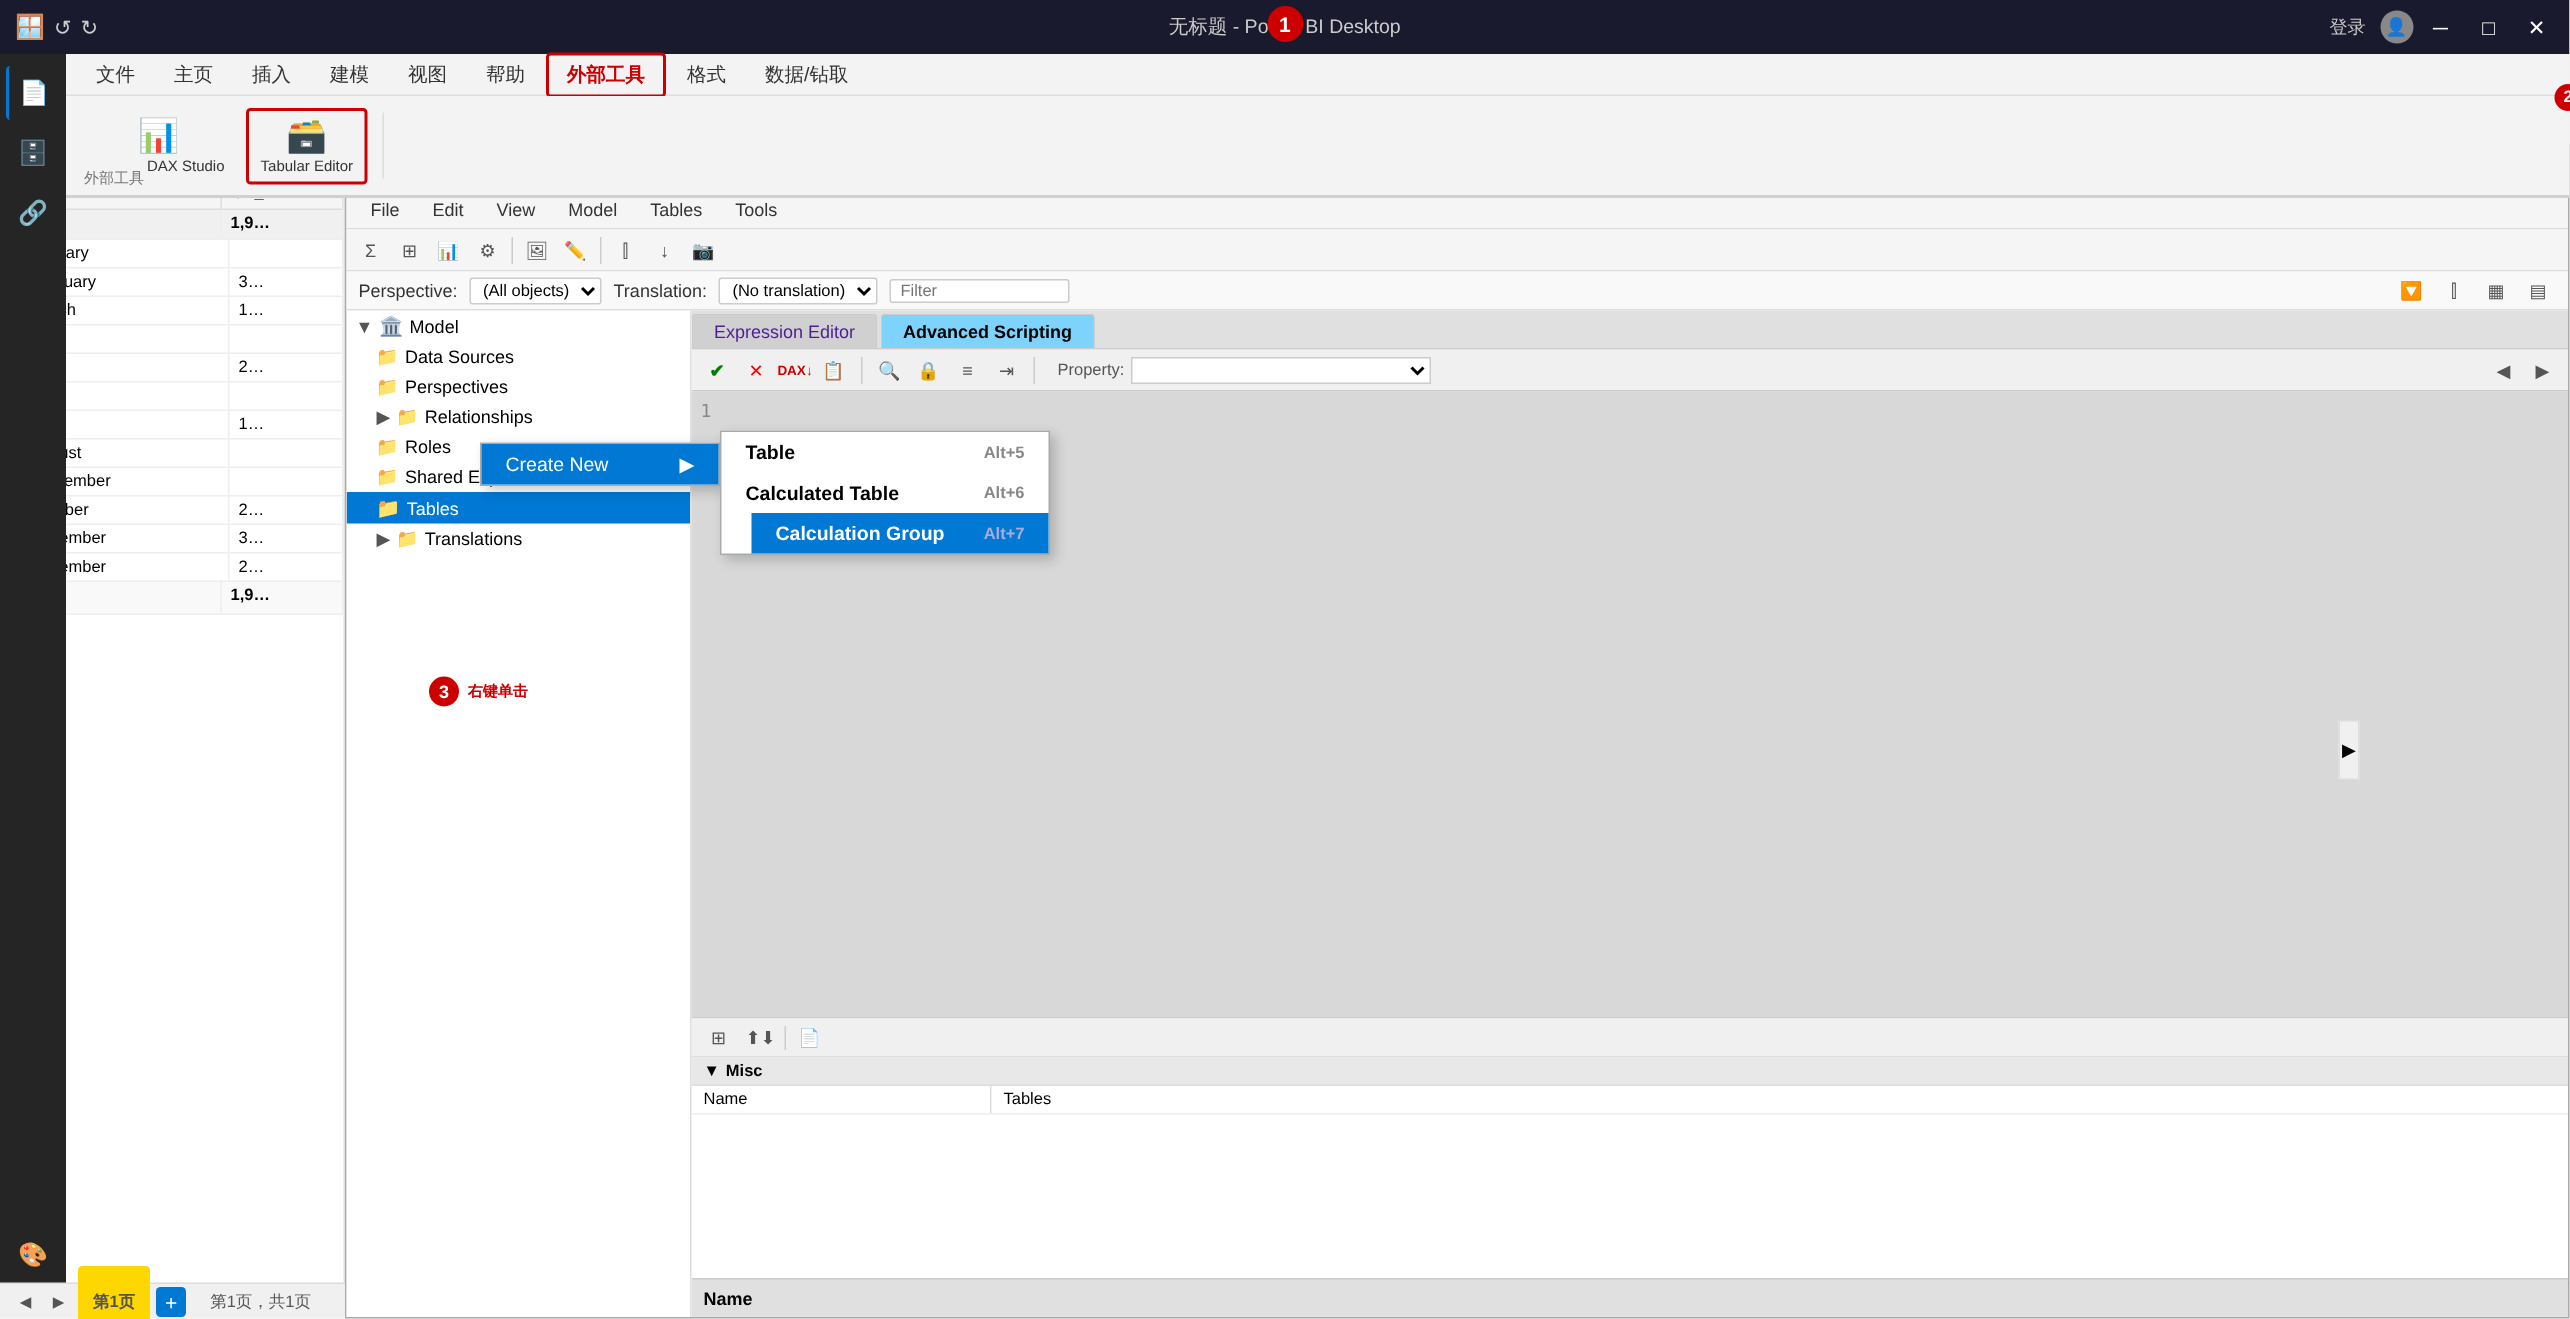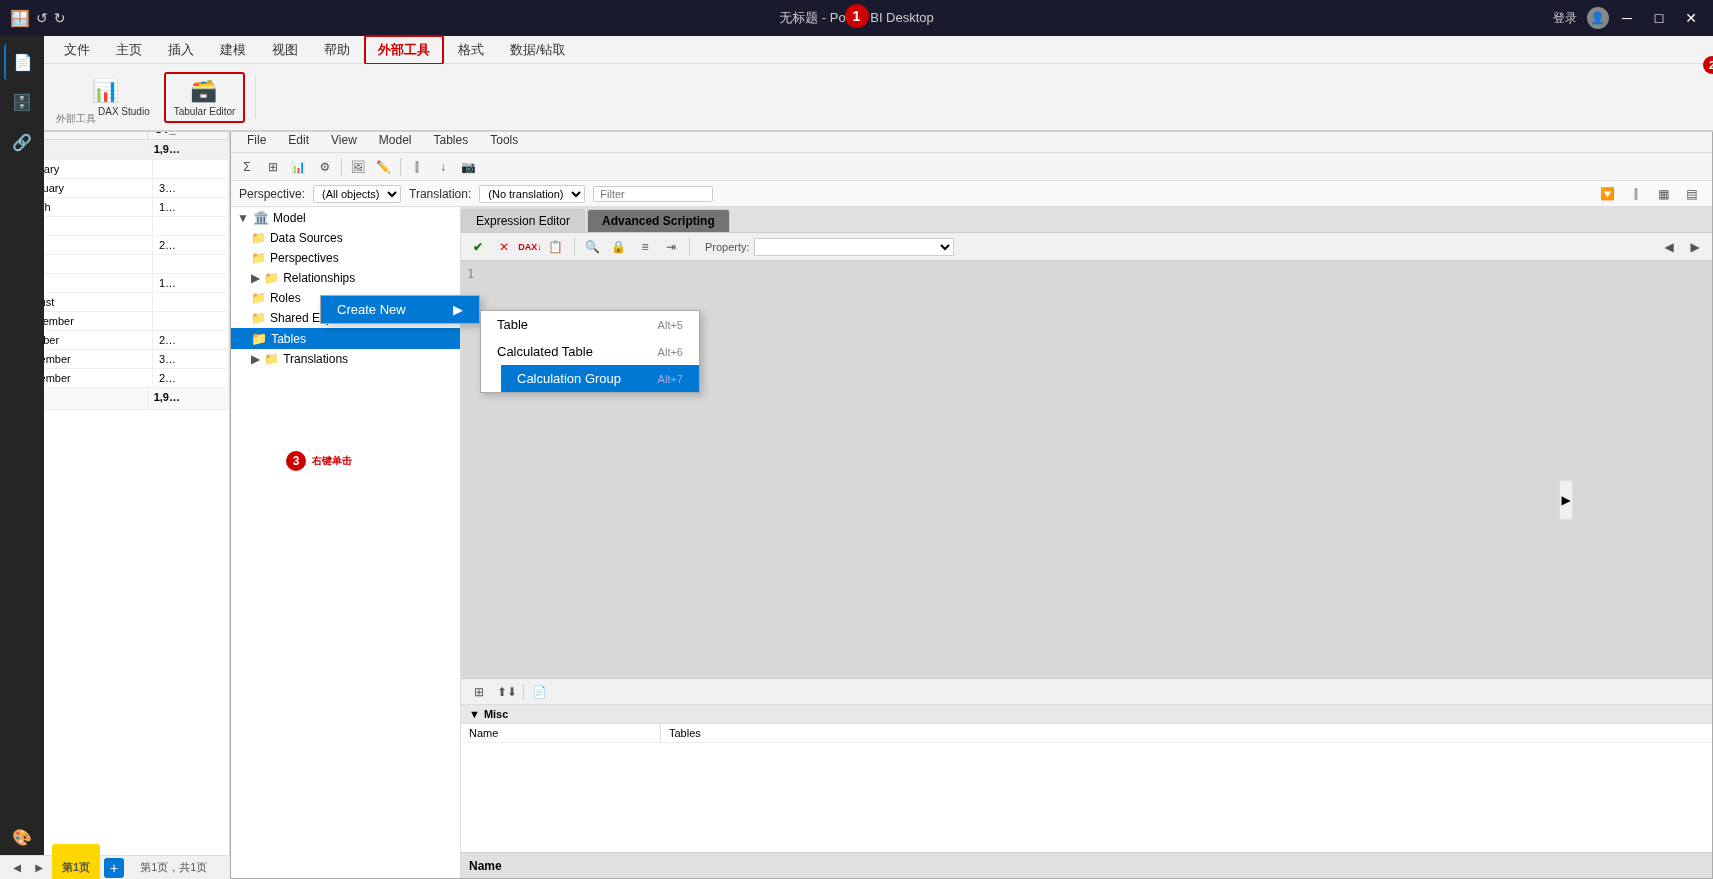--- a/index.html
+++ b/index.html
@@ -314,27 +314,28 @@
       align-items: center;
       justify-content: space-between;
       gap: 20px;
     }
     .context-menu-item.active { background: #0078d4; color: white; }
 
     
     .submenu {
       position: absolute;
       left: 480px;
-      top: 310px;
+      top: 287px;
       background: white;
       border: 1px solid #aaa;
       box-shadow: 3px 3px 8px rgba(0,0,0,0.2);
       z-index: 101;
       min-width: 220px;
       font-size: 13px;
+      font-weight: bold;
     }
     .submenu-item {
       padding: 6px 16px;
       cursor: pointer;
       display: flex;
       align-items: center;
       justify-content: space-between;
     }
     .submenu-item.highlighted { background: #0078d4; color: white; margin-left: 20px; }
     .shortcut { color: #888; font-size: 11px; }
@@ -353,29 +354,29 @@
       display: flex;
       background: #e0e0e0;
       border-bottom: 1px solid #ccc;
       height: 26px;
       align-items: flex-end;
     }
     .expr-tab {
       padding: 4px 14px;
       cursor: pointer;
       font-size: 12px;
-      color: #000000;
+      color: #4c1d95;
       background: #d0d0d0;
       border: 1px solid #ccc;
       border-bottom: none;
       margin-right: 2px;
       border-radius: 3px 3px 0 0;
     }
     .expr-tab.active {
-      background: #737373;
+      background: #7dd3fc;
       color: #000;
       font-weight: bold;
     }
 
     
     .expr-toolbar {
       background: #f0f0f0;
       height: 28px;
       display: flex;
       align-items: center;

